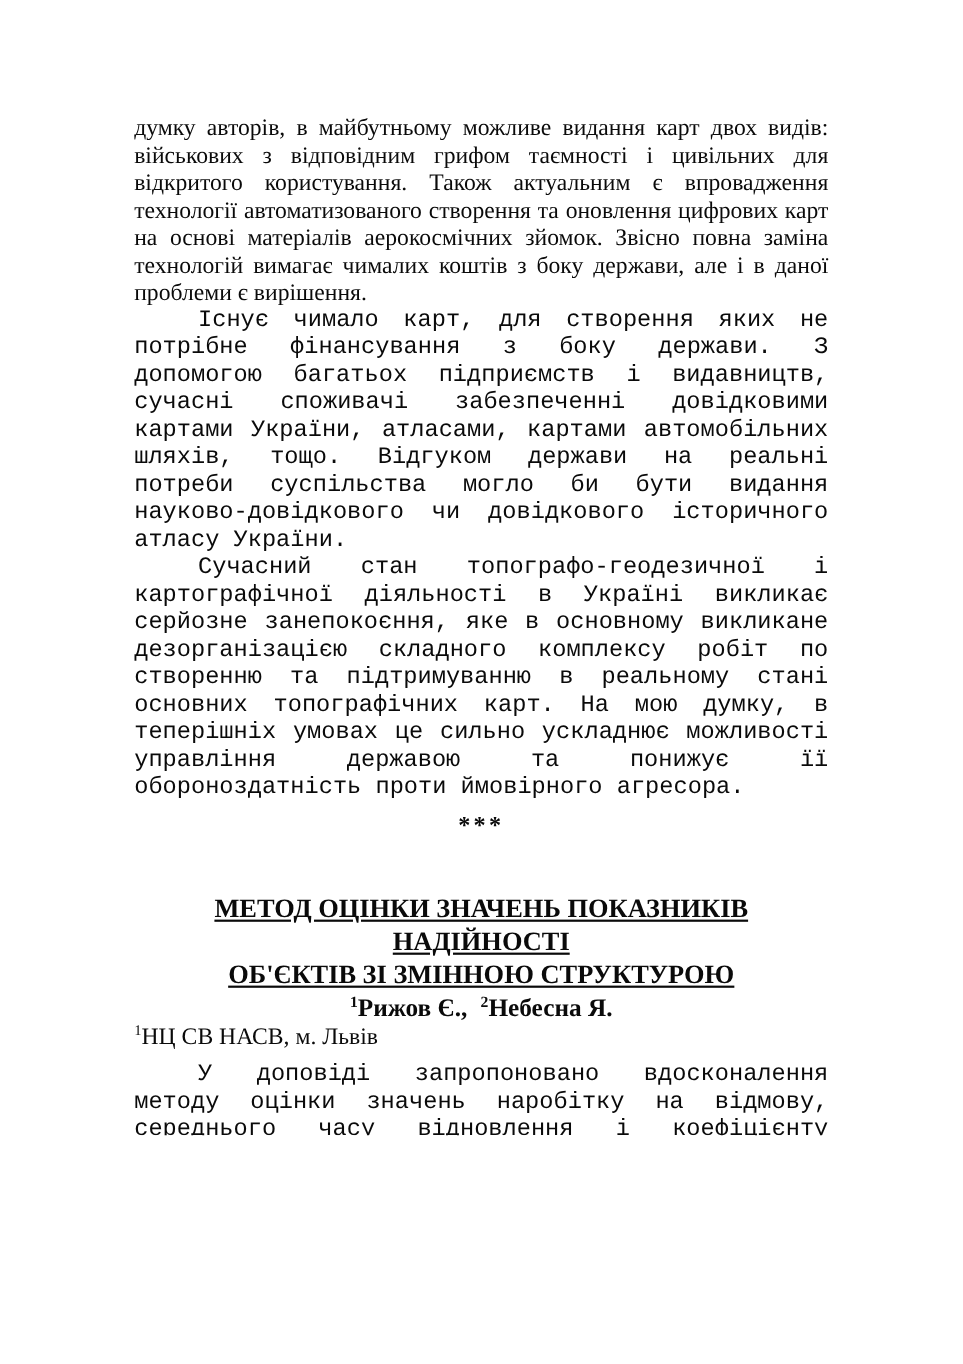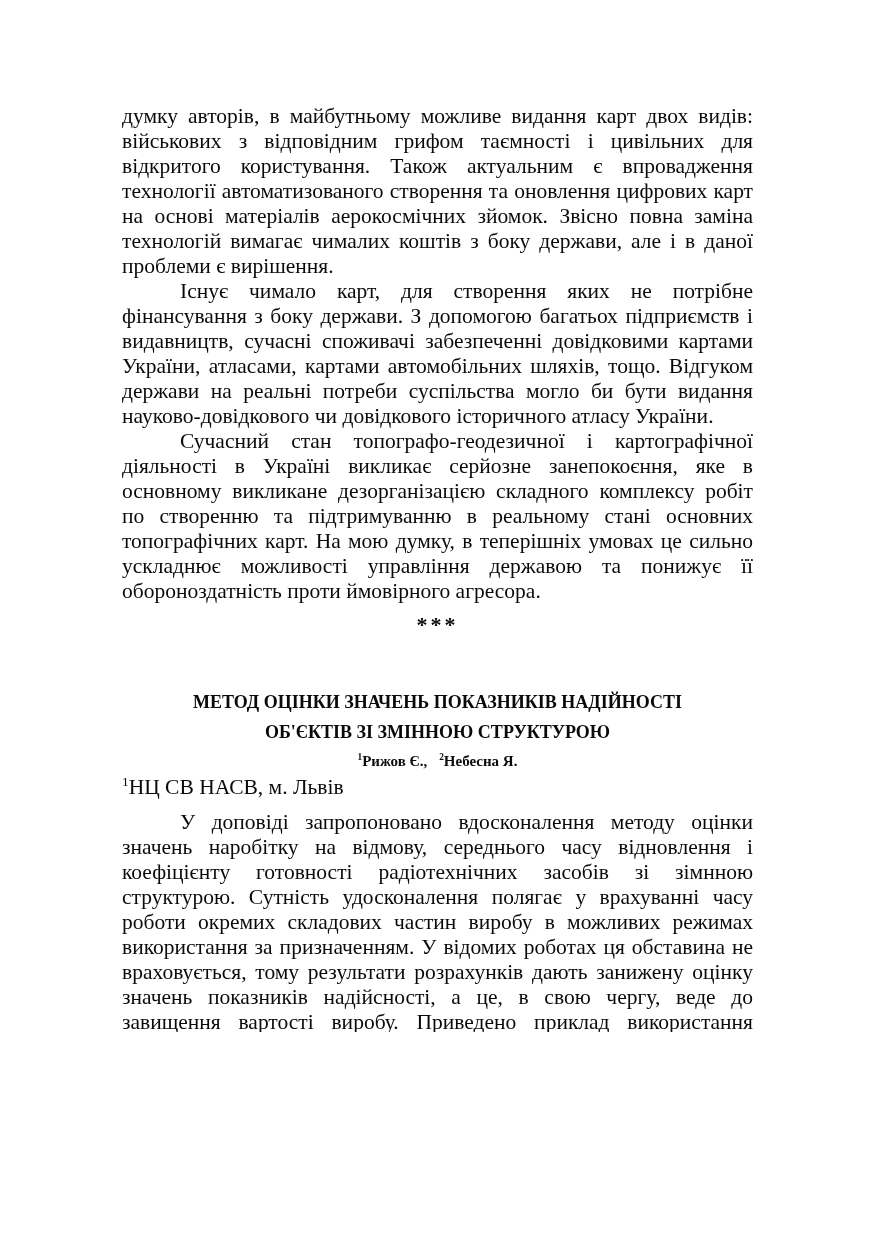--- a/index.html
+++ b/index.html
@@ -24,43 +24,45 @@
   }
   .body-par {
     margin: 0;
     font-size: 21.5px;
     line-height: 25px;
     text-align: justify;
     hyphens: auto;
   }
   .indent {
     text-indent: 58px;
+    font-family: Liberation Mono, monospace;
   }
   .separator {
     margin-top: 8px;
     text-align: center;
     font-size: 22px;
     font-weight: bold;
     letter-spacing: 3px;
     line-height: 25px;
   }
   .article-title {
     margin: 50px 0 0 0;
     text-align: center;
-    font-size: 18px;
+    font-size: 24px;
     font-weight: bold;
     line-height: 30px;
+    text-decoration: underline;
   }
   .title-line {
     display: block;
   }
   .authors {
     margin-top: 1px;
     text-align: center;
-    font-size: 15px;
+    font-size: 23px;
     font-weight: bold;
     line-height: 27px;
   }
   .author-sep {
     display: inline-block;
     width: 12px;
   }
   .affiliation {
     text-align: left;
     font-size: 21.5px;

